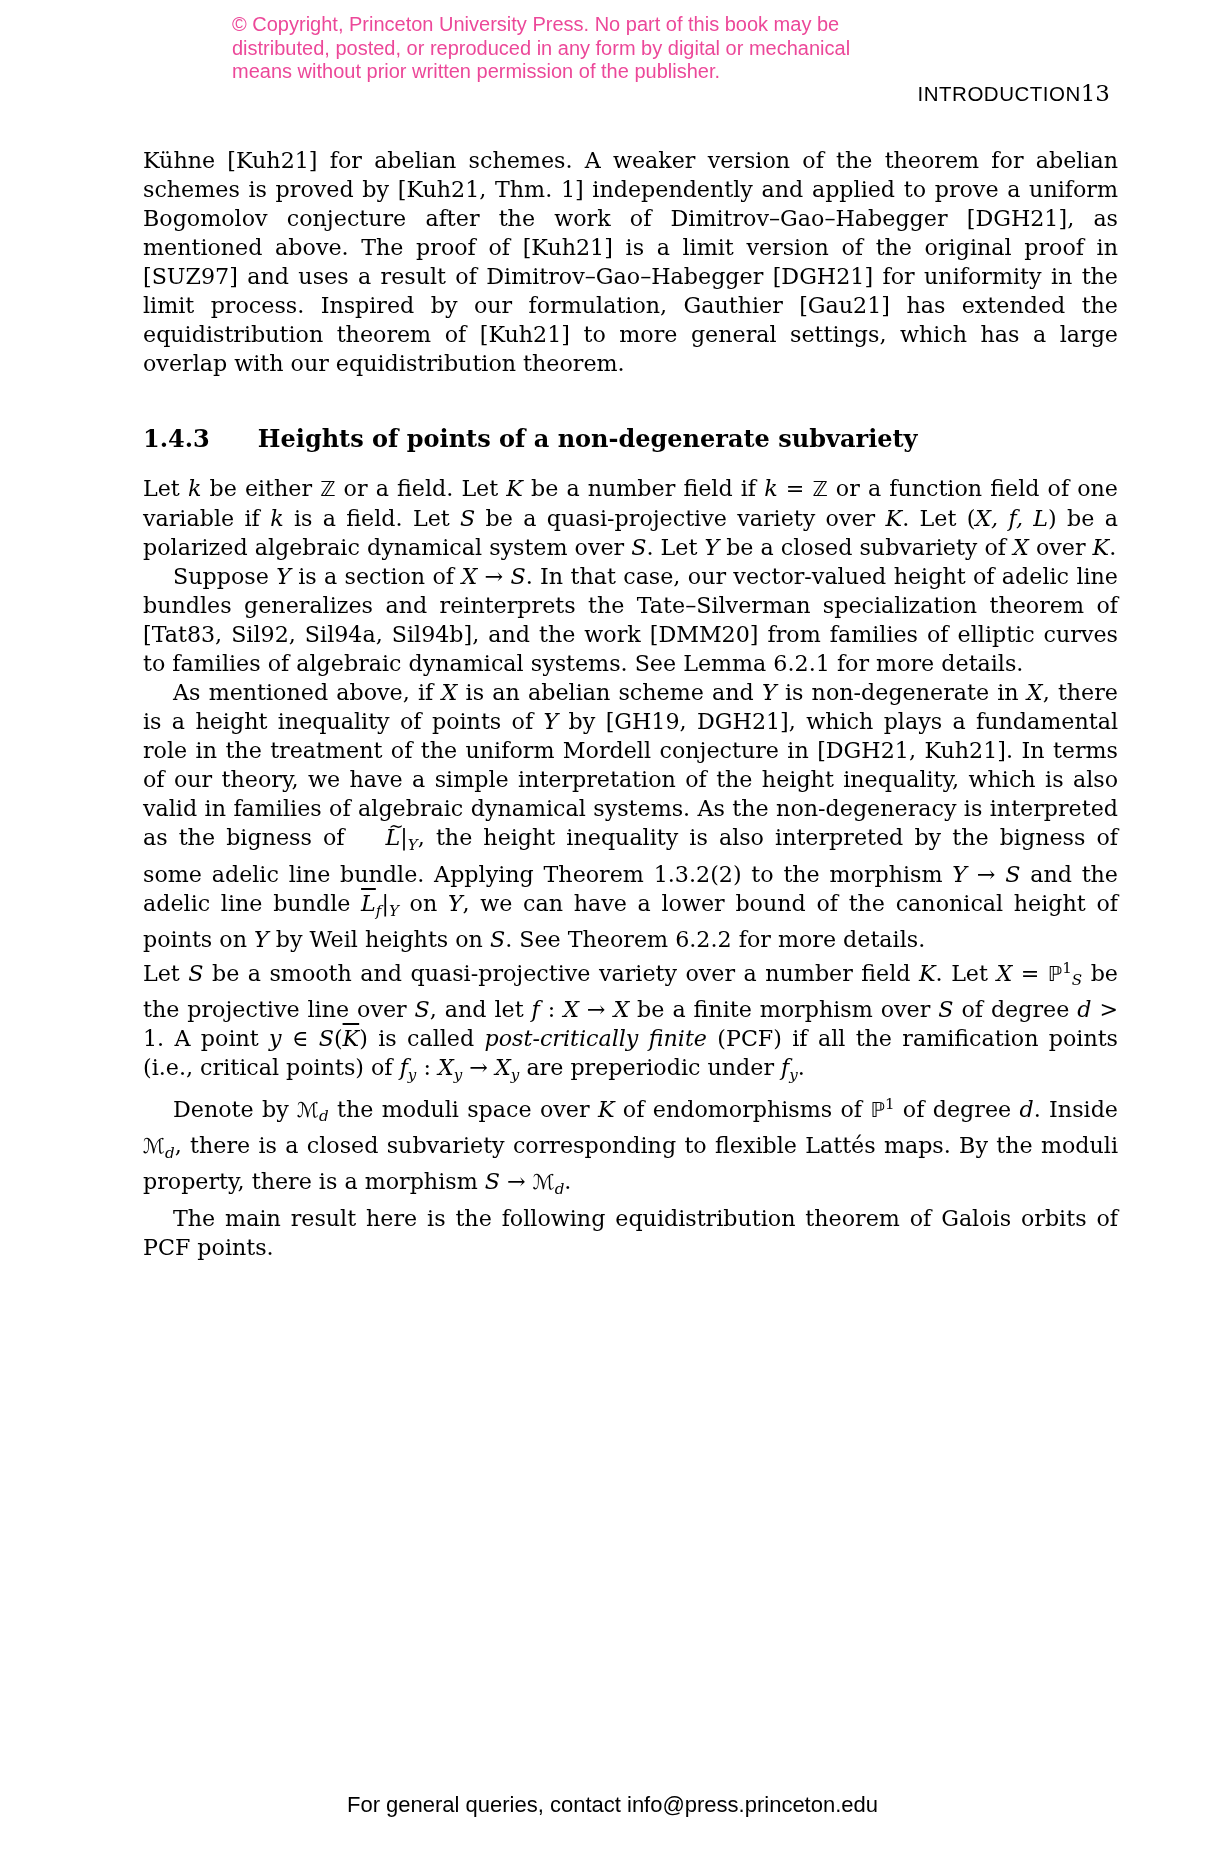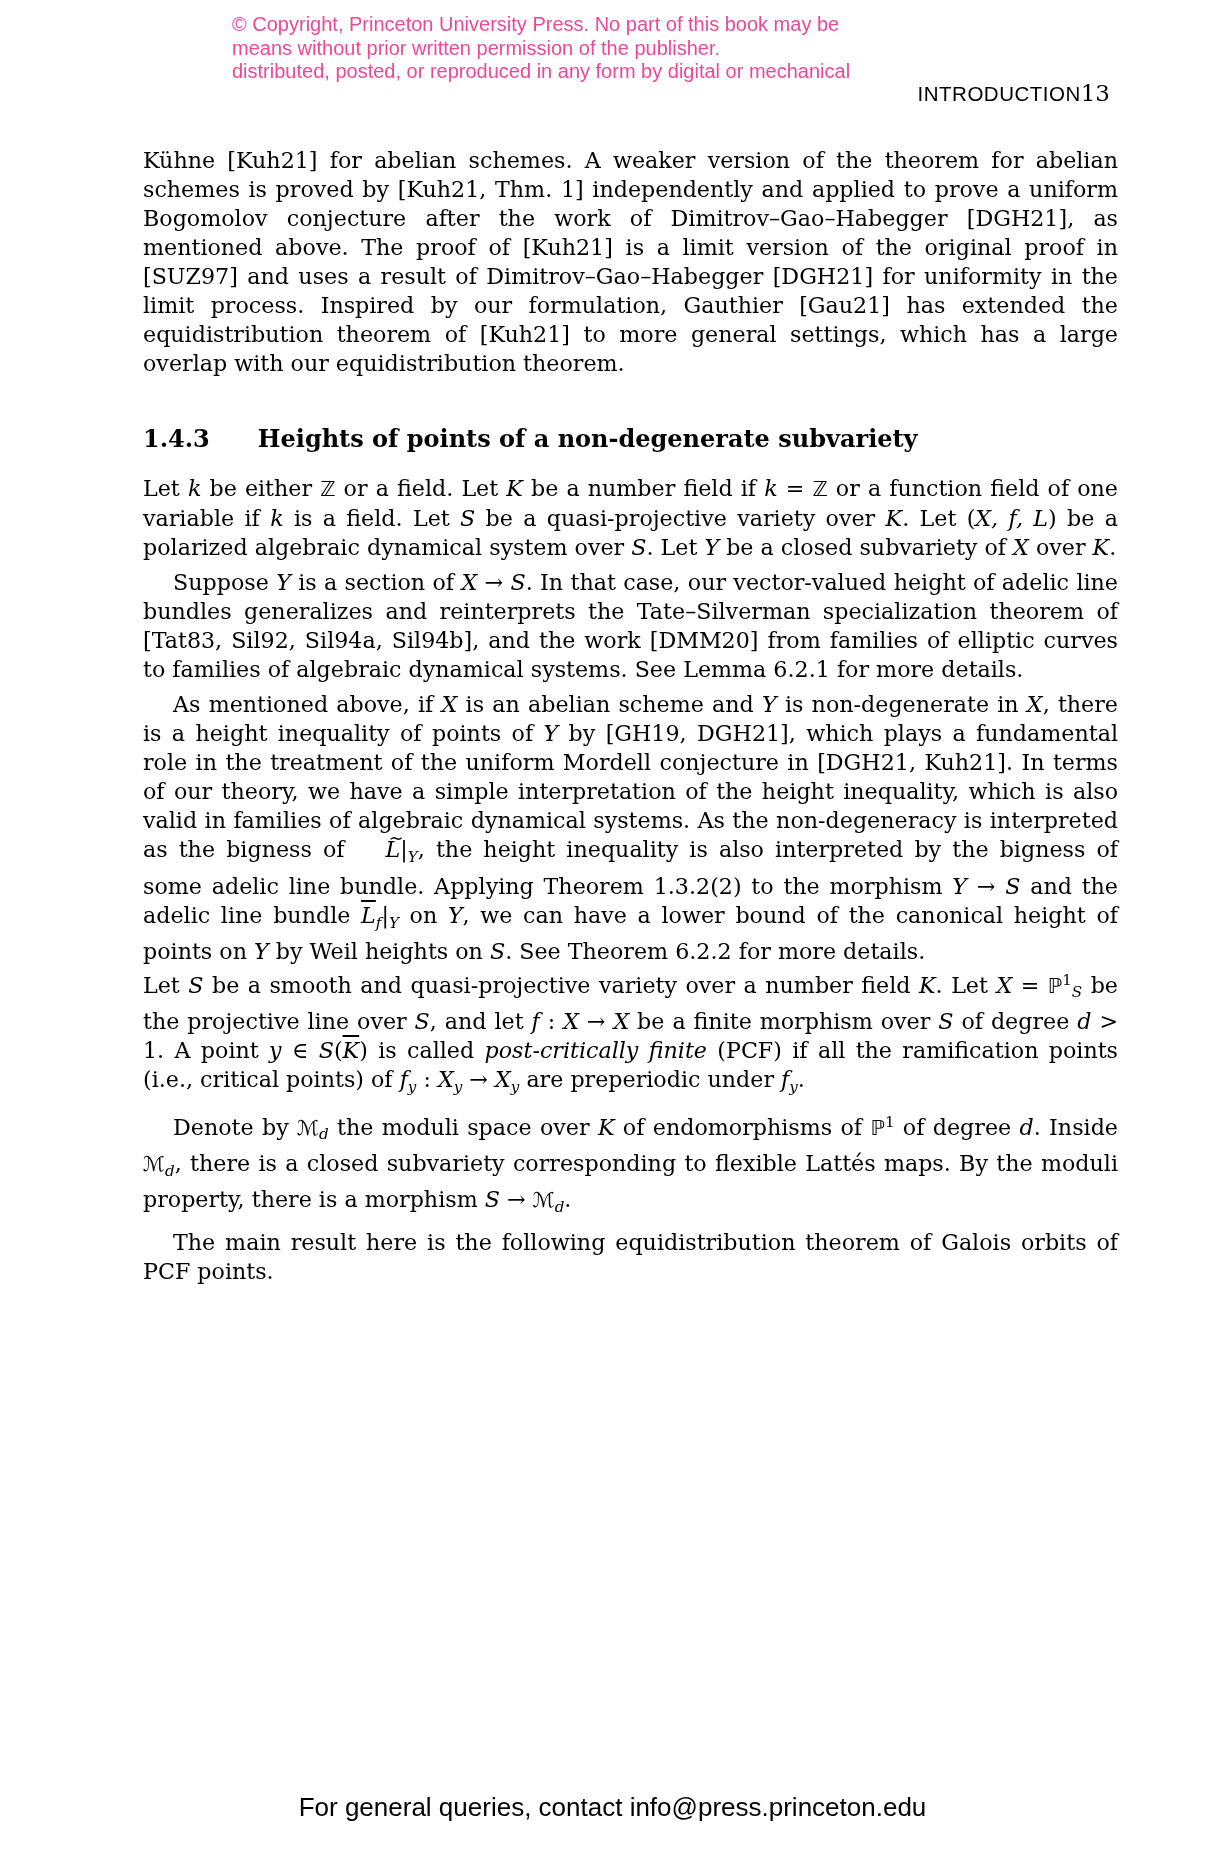--- a/index.html
+++ b/index.html
@@ -42,37 +42,37 @@
   .body-text {
     position: absolute;
     top: 146px;
     left: 143px;
     width: 975px;
     font-size: 22.2px;
     line-height: 29px;
     text-align: justify;
   }
   .body-text p { margin: 0; }
-  .body-text p.indent { text-indent: 30px; margin-top: 6px; }
+  .body-text p.indent { text-indent: 30px; }
   h2.section {
     font-size: 24px;
     font-weight: bold;
     margin: 46px 0 20px 0;
     text-align: left;
     line-height: 30px;
   }
   .sec-num { margin-right: 48px; }
   .footer {
     position: absolute;
     top: 1792px;
     left: 0;
     width: 100%;
     text-align: center;
     font-family: "Liberation Sans", sans-serif;
-    font-size: 26px;
+    font-size: 22px;
   }
   
   .r-n  { }
   .r-i  { font-style: italic; }
   .r-bb { font-family: "DejaVu Sans", sans-serif; font-size: 0.93em; }
   .r-sub { font-style: italic; font-size: 0.68em; vertical-align: -0.3em; }
   .r-sup { font-size: 0.68em; vertical-align: 0.5em; }
   .r-ol { font-style: italic; text-decoration: overline; }
   .r-tl { font-style: italic; position: relative; display: inline-block; }
   .r-tl::after {
@@ -84,22 +84,22 @@
     font-style: normal;
   }
 </style>
 </head>
 <body>
 
 <div class="page">
 
   <div class="copyright">
     <div>© Copyright, Princeton University Press. No part of this book may be</div>
+    <div>distributed, posted, or reproduced in any form by digital or mechanical</div>
     <div>means without prior written permission of the publisher.</div>
-    <div>distributed, posted, or reproduced in any form by digital or mechanical</div>
   </div>
 
   <div class="running-head">
     <span class="rh-title">INTRODUCTION</span>
     <span class="rh-page">13</span>
   </div>
 
   <div class="body-text">
 
     <p><span class="r-n">Kühne [Kuh21] for abelian schemes.  A weaker version of the theorem for abelian schemes is proved by [Kuh21, Thm. 1] independently and applied to prove a uniform Bogomolov conjecture after the work of Dimitrov–Gao–Habegger [DGH21], as mentioned above.  The proof of [Kuh21] is a limit version of the original proof in [SUZ97] and uses a result of Dimitrov–Gao–Habegger [DGH21] for uniformity in the limit process.  Inspired by our formulation, Gauthier [Gau21] has extended the equidistribution theorem of [Kuh21] to more general settings, which has a large overlap with our equidistribution theorem.</span></p>

